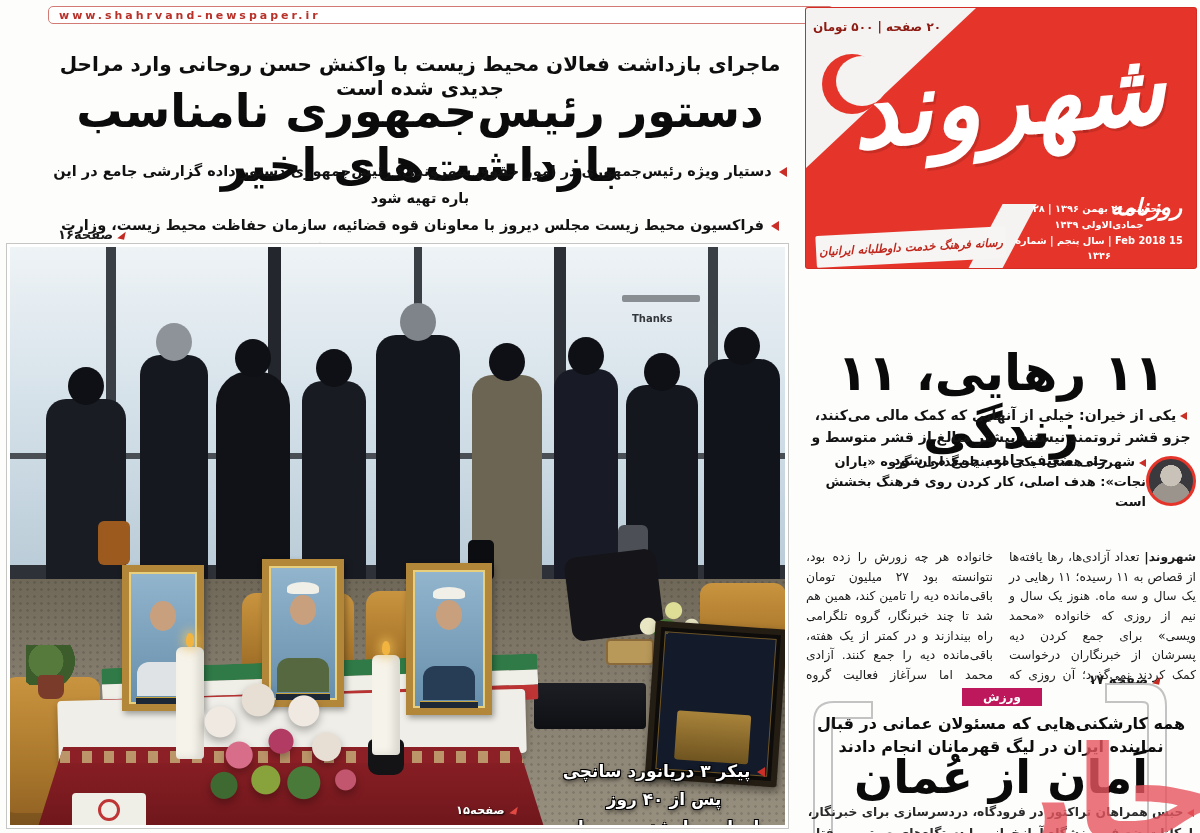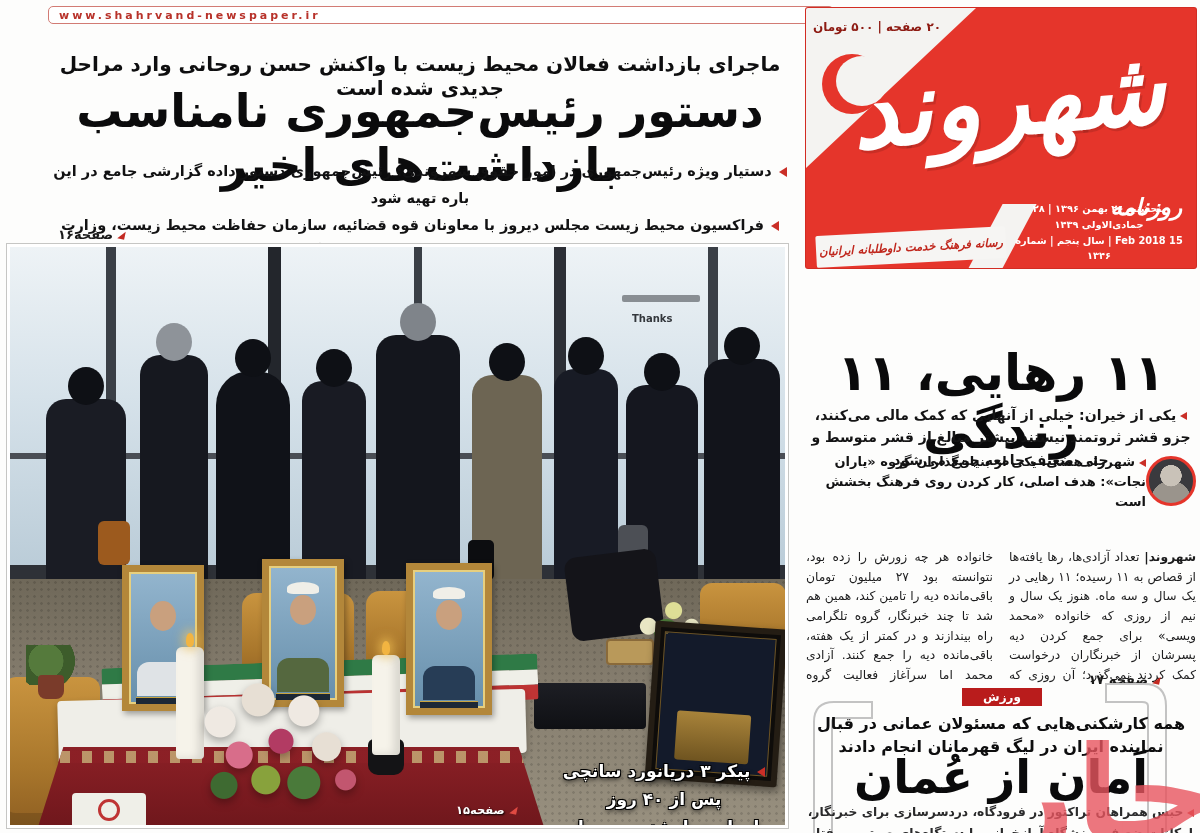--- a/index.html
+++ b/index.html
@@ -270,21 +270,21 @@
     position:absolute; left:806px; top:548px; width:390px; height:140px; direction:rtl;
     font-size:12.3px; line-height:1.6; color:#1c1c1d; text-align:justify;
     column-count:2; column-gap:16px; overflow:hidden;
   }
   .najat-body b{ font-weight:900; }
   .najat-pageref{ position:absolute; left:770px; top:672px; width:390px; text-align:right; direction:rtl; }
 
   
   .sports-badge{
     position:absolute; left:962px; top:688px; width:80px; height:18px;
-    background:#b91c1c; color:#fff; font-size:12px; font-weight:700;
+    background:#be185d; color:#fff; font-size:12px; font-weight:700;
     display:flex; align-items:center; justify-content:center; direction:rtl;
   }
   .sports-kicker{
     position:absolute; left:806px; top:712px; width:390px; text-align:center; direction:rtl;
     font-size:16px; font-weight:700; line-height:1.45; color:#0e0e0f;
   }
   .sports-headline{
     position:absolute; left:806px; top:750px; width:390px; text-align:center; direction:rtl;
     font-size:46px; font-weight:900; color:#0a0a0b;
   }

